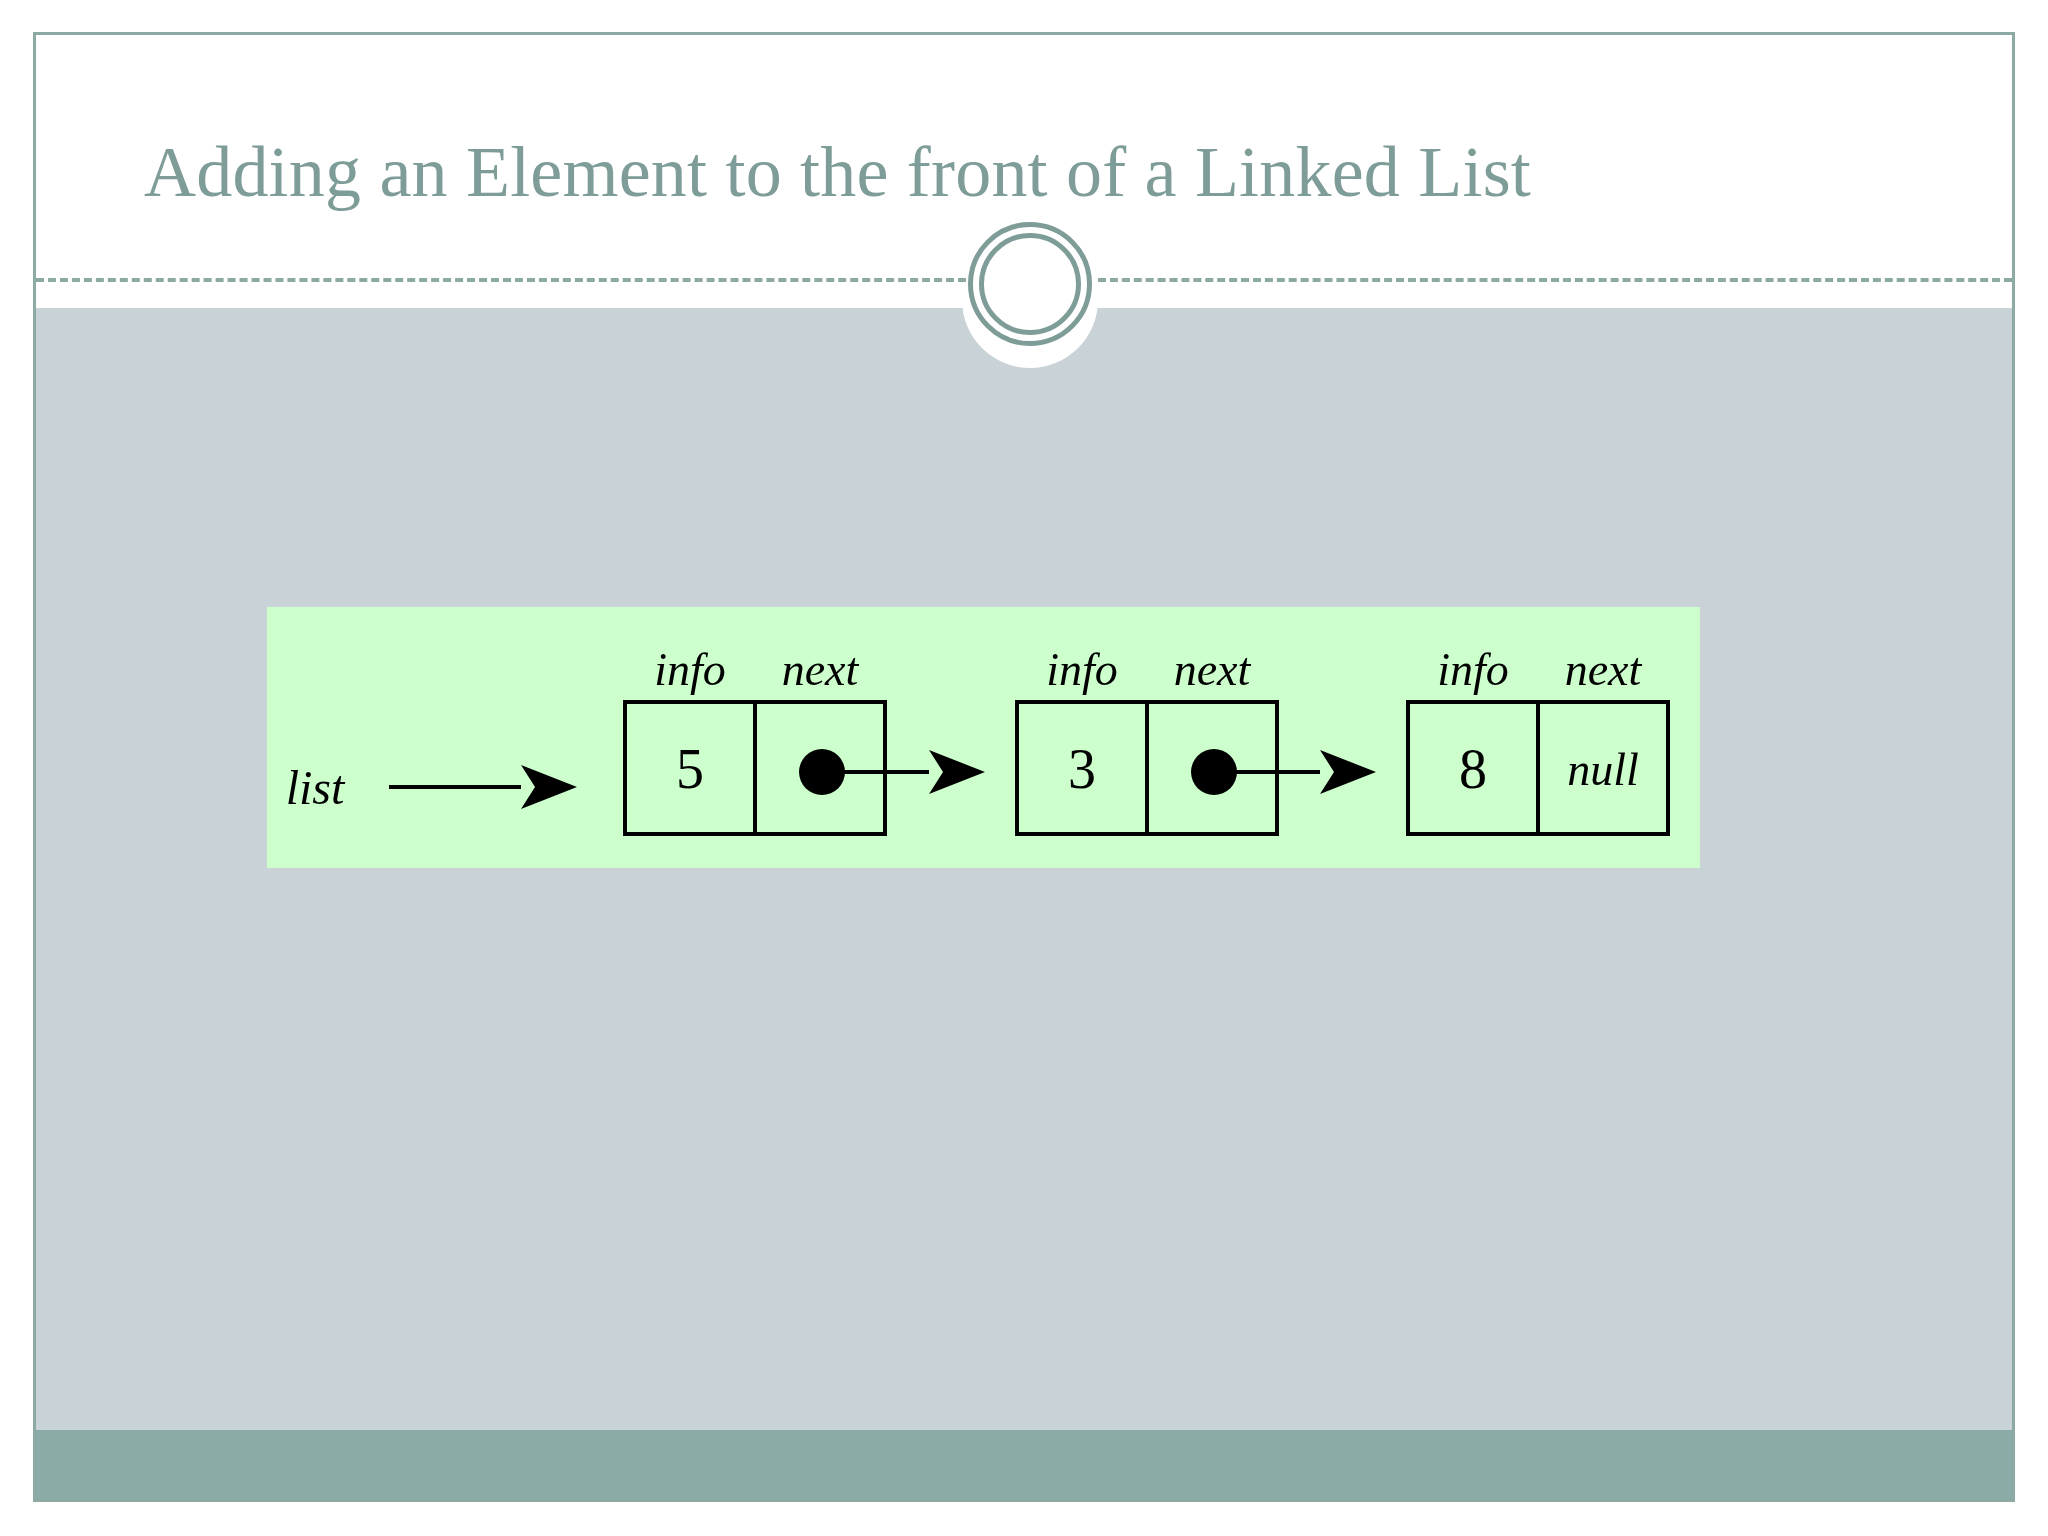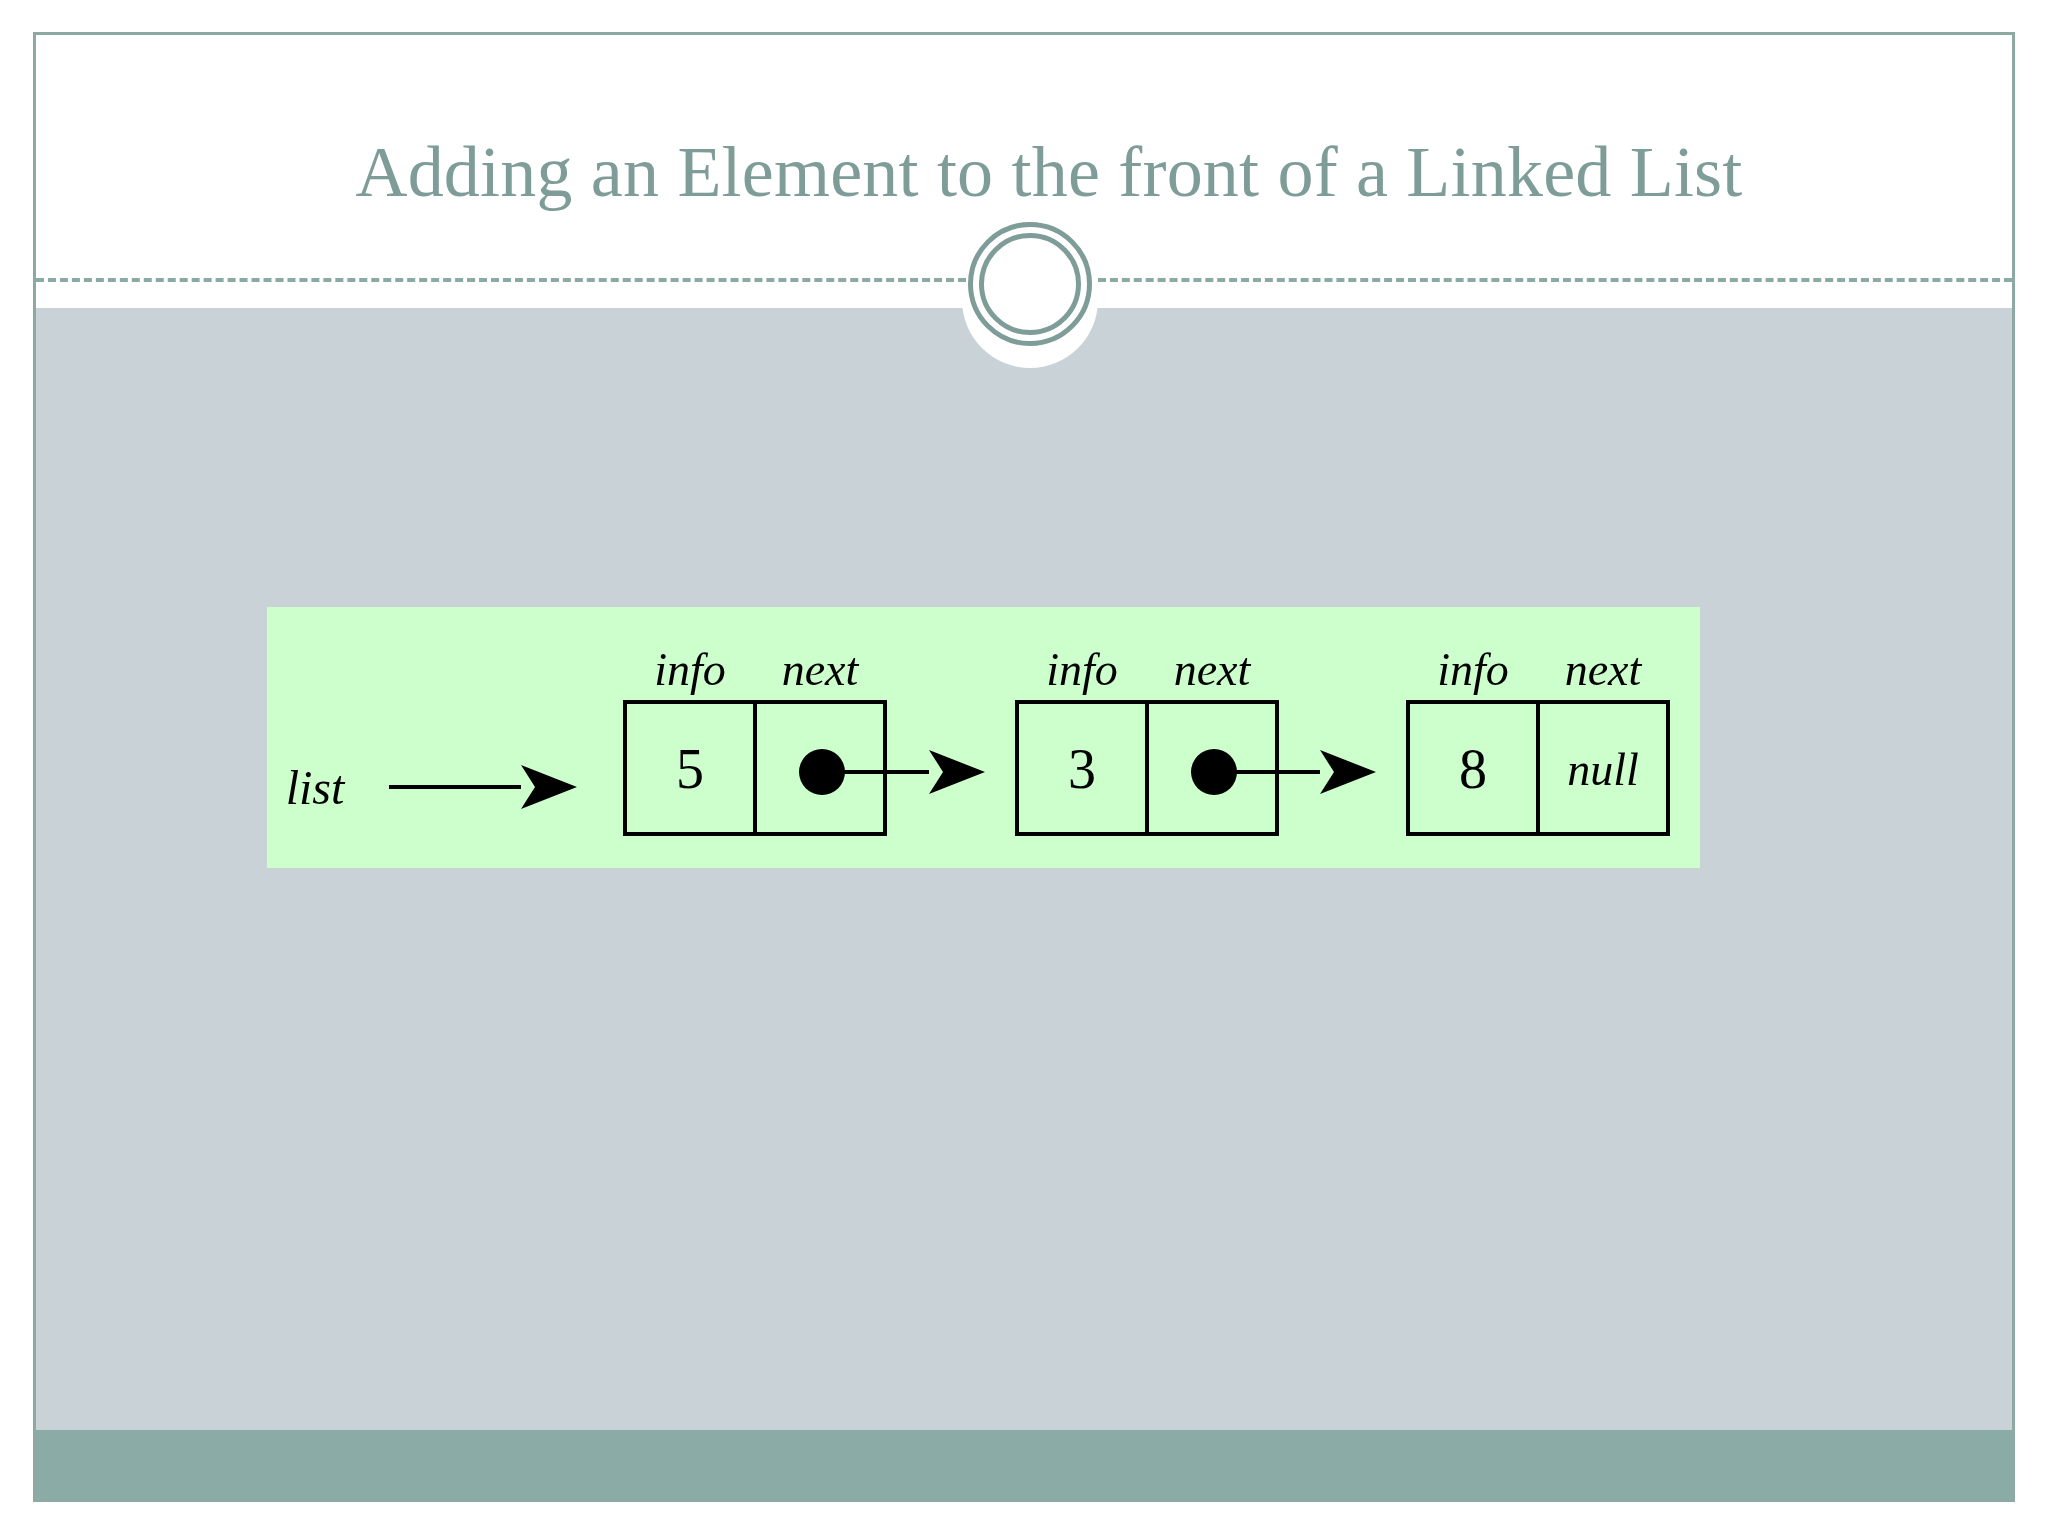--- a/index.html
+++ b/index.html
@@ -35,21 +35,20 @@
   }
 
   
   #title-area {
     position: absolute;
     left: 36px;
     top: 35px;
     width: 1889px;
     height: 240px;
     background: #ffffff;
-    text-align: center;
   }
 
   #page-title {
     position: absolute;
     left: 108px;
     top: 100px;
     width: 1810px;
     font-family: "Liberation Serif", serif;
     font-size: 72px;
     font-weight: 400;

